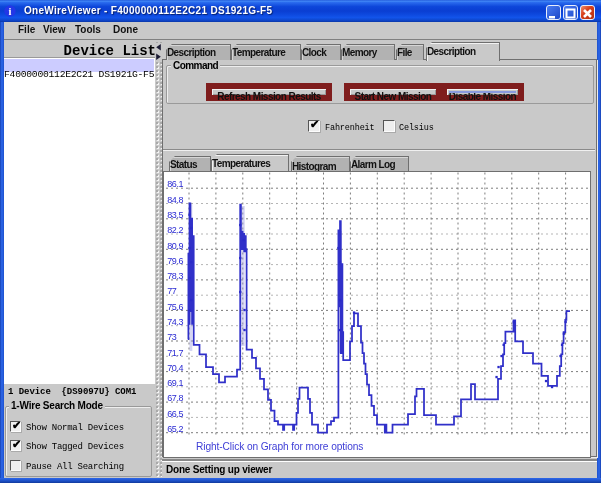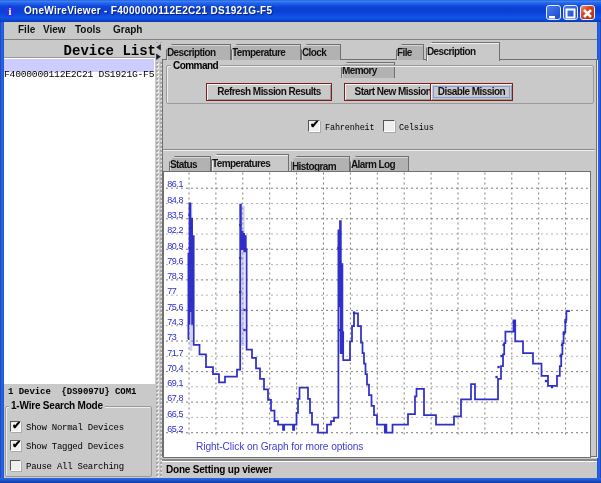--- a/index.html
+++ b/index.html
@@ -27,21 +27,21 @@
 .cblbl{font-size:9px;letter-spacing:-0.25px}
 
 #divider{left:155px;top:41px;width:7px;height:436px;background:#c9c9c9;background-image:radial-gradient(#a9a9a9 28%,transparent 32%),radial-gradient(#f4f4f4 28%,transparent 32%);background-size:4px 4px,4px 4px;background-position:0 0,1px 1px}
 
 .tab{position:absolute;font-weight:bold;font-size:10px;letter-spacing:-0.6px;color:#111;text-align:left;border:1px solid #6f6f6f;border-bottom:none;background:#b2b2b2;clip-path:polygon(0 100%,0 6px,6px 0,100% 0,100% 100%);box-shadow:inset 1px 1px 0 #d6d6d6}
 .tabsel{background:#c9c9c9;box-shadow:inset 1px 1px 0 #f2f2f2}
 
 #rcontent{left:162px;top:59px;width:435px;height:398px;border:1px solid #6f6f6f;background:#c9c9c9;box-shadow:1px 1px 0 #eee}
 #cmdbox{left:166px;top:65px;width:428px;height:39px;border:1px solid #9a9a9a;border-radius:2px;box-shadow:inset 1px 1px 0 #eee}
 #cmdlbl{left:171px;top:60px;font-size:10px;letter-spacing:-0.55px;font-weight:bold;background:#c9c9c9;padding:0 2px}
-.btn{position:absolute;top:83px;height:18px;background:#c9c9c9;border:1px solid #7f1d1d;box-shadow:inset 1px 1px 0 #f2f2f2,inset -1px -1px 0 #9a9a9a;font-weight:bold;font-size:10px;text-align:center;color:#111;letter-spacing:-0.55px}
+.btn{position:absolute;top:83px;height:18px;background:#c9c9c9;border:6px solid #7f1d1d;box-shadow:inset 1px 1px 0 #f2f2f2,inset -1px -1px 0 #9a9a9a;font-weight:bold;font-size:10px;text-align:center;color:#111;letter-spacing:-0.55px}
 #innerline{left:163px;top:149px;width:432px;height:2px;border-top:1px solid #8a8a8a;border-bottom:1px solid #f0f0f0}
 #chart{left:163px;top:171px;width:428px;height:287px;background:#fff;border:1px solid #6f6f6f}
 #rightclick{left:196px;top:441px;font-size:10.2px;letter-spacing:-0.1px;color:#3e3ed6}
 #statusbar{left:162px;top:461px;width:435px;height:16px;border-top:1px solid #fff;box-shadow:0 -2px 0 #888}
 #statustext{left:166px;top:464px;font-size:10px;font-weight:bold;letter-spacing:-0.2px}
 </style></head>
 <body>
 <div class="ab" id="titlebar"></div>
 <div class="ab" id="brdL"></div>
 <div class="ab" id="brdR"></div>
@@ -57,21 +57,21 @@
 <div class="ab wbtn" style="left:563px;background:linear-gradient(135deg,#4a7cf2,#1d48c8)"><svg width="13" height="13">
       <rect x="2.5" y="2.5" width="8" height="8" fill="none" stroke="#fff" stroke-width="2"></rect>
     </svg></div>
 <div class="ab wbtn" style="left:580px;background:linear-gradient(135deg,#f09070,#d8401c 40%,#b03010)"><svg width="13" height="13">
       <path d="M3,3 L10,10 M10,3 L3,10" stroke="#fff" stroke-width="2.6"></path>
     </svg></div>
 <div class="ab" id="menubar">
     <span style="left:14px">File</span>
     <span style="left:39px">View</span>
     <span style="left:71px">Tools</span>
-    <span style="left:109px">Graph</span>
+    <span style="left:109px">Done</span>
   </div>
 
 <div class="ab mono" id="devhdr">Device List</div>
 <div class="ab" id="list">
     <div class="ab mono" id="listsel">F4000000112E2C21 DS1921G-F5</div>
   </div>
 <div class="ab mono" id="devinfo">1 Device  {DS9097U} COM1</div>
 <div class="ab" id="grpbox"></div>
 <div class="ab" id="grplbl">1-Wire Search Mode</div>
 <div class="ab cb" style="left:10px;top:421px">
@@ -89,28 +89,28 @@
 <svg class="ab" style="left:155px;top:43px" width="7" height="18">
     <rect x="0" y="0" width="7" height="18" fill="#c9c9c9"></rect>
     <path d="M5.8,1 L5.8,7.5 L1.2,4.2 Z" fill="#1c1c34"></path>
     <path d="M1.2,10.5 L1.2,17 L5.8,13.7 Z" fill="#1c1c34"></path>
   </svg>
 
 <div class="ab" id="rcontent"></div>
 <div class="tab" style="left:166px;top:44px;width:65px;height:16px;padding-top:2px">Description</div>
 <div class="tab" style="left:231px;top:44px;width:70px;height:16px;padding-top:2px">Temperature</div>
 <div class="tab" style="left:301px;top:44px;width:40px;height:16px;padding-top:2px">Clock</div>
-<div class="tab" style="left:341px;top:62px;width:54px;height:16px;padding-top:2px">Memory</div>
+<div class="tab" style="left:341px;top:44px;width:54px;height:16px;padding-top:2px">Memory</div>
 <div class="tab" style="left:396px;top:44px;width:28px;height:16px;padding-top:2px">File</div>
 <div class="tab tabsel" style="left:426px;top:42px;width:74px;height:19px;padding-top:3px">Description</div>
 <div class="ab" id="cmdbox"></div>
 <div class="ab" id="cmdlbl">Command</div>
 <div class="btn" style="left:206px;width:126px;padding-top:2px">Refresh Mission Results</div>
 <div class="btn" style="left:344px;width:98px;padding-top:2px">Start New Mission</div>
-<div class="btn" style="left:430px;width:83px;padding-top:2px"><span style="position:absolute;left:2px;top:2px;right:2px;bottom:2px;border:1px solid #8899dd"></span>Disable Mission</div>
+<div class="btn" style="left:441px;width:83px;padding-top:2px"><span style="position:absolute;left:2px;top:2px;right:2px;bottom:2px;border:1px solid #8899dd"></span>Disable Mission</div>
 <div class="ab cb" style="left:308px;top:120px;width:12px;height:12px">
     <span class="ck">✔</span>
   </div>
 <div class="ab mono" style="left:325px;top:123px;font-size:8.5px;letter-spacing:-0.15px">Fahrenheit</div>
 <div class="ab cb" style="left:383px;top:120px;width:12px;height:12px"></div>
 <div class="ab mono" style="left:399px;top:123px;font-size:8.5px;letter-spacing:-0.15px">Celsius</div>
 <div class="ab" id="innerline"></div>
 <div class="tab" style="left:169px;top:156px;width:42px;height:15px;padding-top:2px">Status</div>
 <div class="tab tabsel" style="left:211px;top:154px;width:78px;height:17px;padding-top:3px">Temperatures</div>
 <div class="tab" style="left:291px;top:156px;width:59px;height:18px;padding-top:4px">Histogram</div>

